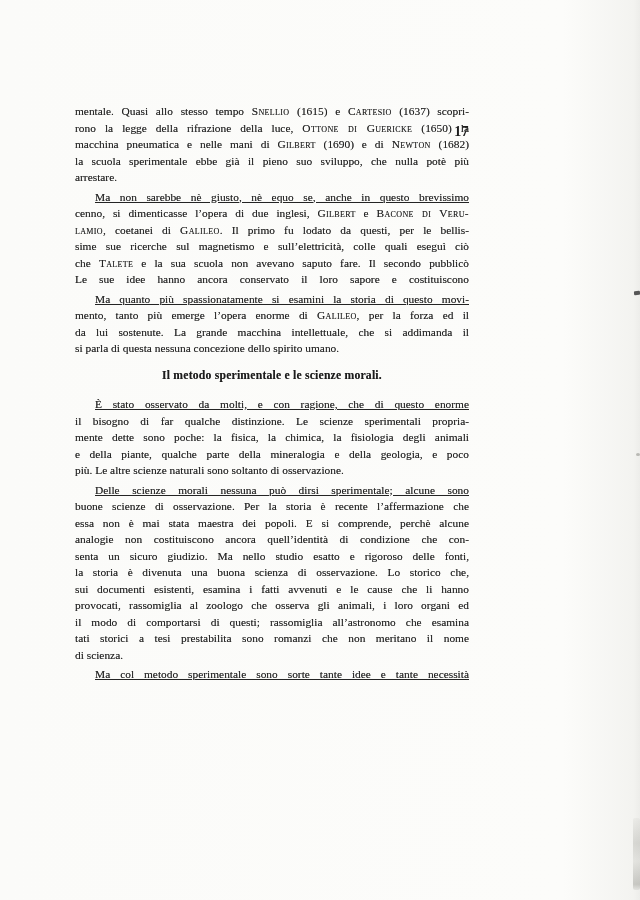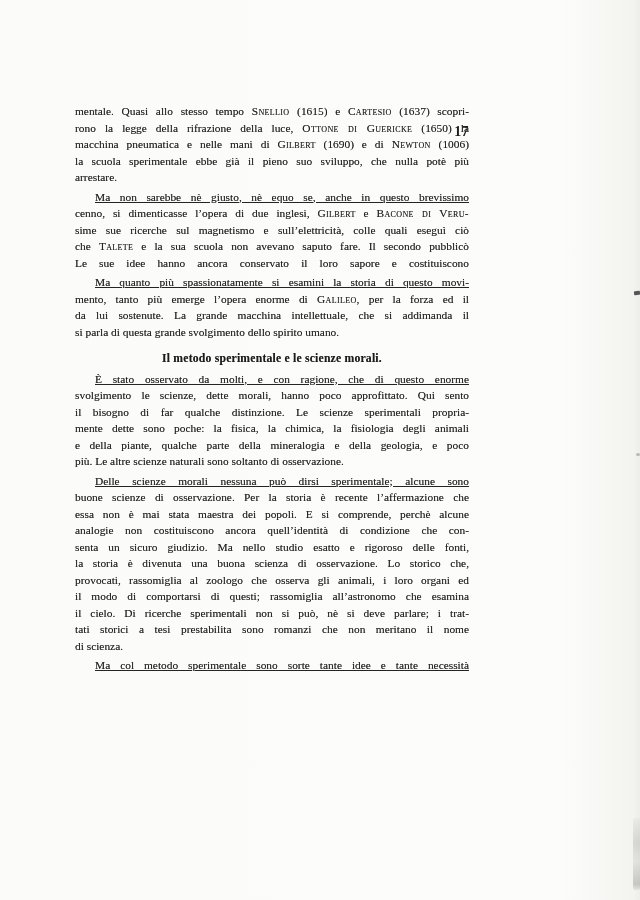--- a/index.html
+++ b/index.html
@@ -41,20 +41,21 @@
     text-align: justify;
     text-align-last: justify;
     text-justify: inter-word;
   }
   .line.end { text-align-last: left; }
   .line.indent { text-indent: 20px; text-decoration: underline; }
   .sc { font-variant: small-caps; letter-spacing: 0.35px; }
   .it { font-style: italic; }
   .section-heading {
     margin-top: 11px;
+    margin-bottom: 9px;
     text-align: center;
     font-weight: bold;
     font-size: 11.7px;
     letter-spacing: 0.2px;
     color: #1c1c1c;
   }
   .artifact-dash {
     position: absolute;
     left: 634px;
     top: 291px;
@@ -90,56 +91,56 @@
 </style>
 </head>
 <body>
 
 <div class="scan-page">
   <div class="page-number">17</div>
   <div class="body-text" id="page-body">
       <div class="para">
         <div class="line"><span>mentale. Quasi allo stesso tempo </span><span class="sc">Snellio</span><span> (1615) e </span><span class="sc">Cartesio</span><span> (1637) scopri-</span></div>
         <div class="line"><span>rono la legge della rifrazione della luce, </span><span class="sc">Ottone di Guericke</span><span> (1650) la</span></div>
-        <div class="line"><span>macchina pneumatica e nelle mani di </span><span class="sc">Gilbert</span><span> (1690) e di </span><span class="sc">Newton</span><span> (1006)</span></div>
+        <div class="line"><span>macchina pneumatica e nelle mani di </span><span class="sc">Gilbert</span><span> (1690) e di </span><span class="sc">Newton</span><span> (1682)</span></div>
         <div class="line"><span>la scuola sperimentale ebbe già il pieno suo sviluppo, che nulla potè più</span></div>
         <div class="line end"><span>arrestare.</span></div>
       </div>
       <div class="para">
         <div class="line indent"><span>Ma non sarebbe nè giusto, nè equo se, anche in questo brevissimo</span></div>
         <div class="line"><span>cenno, si dimenticasse l’opera di due inglesi, </span><span class="sc">Gilbert</span><span> e </span><span class="sc">Bacone di Veru-</span></div>
+        <div class="line"><span class="sc">lamio</span><span>, coetanei di </span><span class="sc">Galileo</span><span>. Il primo fu lodato da questi, per le bellis-</span></div>
         <div class="line"><span>sime sue ricerche sul magnetismo e sull’elettricità, colle quali eseguì ciò</span></div>
         <div class="line"><span>che </span><span class="sc">Talete</span><span> e la sua scuola non avevano saputo fare. Il secondo pubblicò</span></div>
         <div class="line"><span>Le sue idee hanno ancora conservato il loro sapore e costituiscono</span></div>
       </div>
       <div class="para">
         <div class="line indent"><span>Ma quanto più spassionatamente si esamini la storia di questo movi-</span></div>
         <div class="line"><span>mento, tanto più emerge l’opera enorme di </span><span class="sc">Galileo</span><span>, per la forza ed il</span></div>
         <div class="line"><span>da lui sostenute. La grande macchina intellettuale, che si addimanda il</span></div>
-        <div class="line end"><span>si parla di questa grande svolgimento dello spirito umano.</span></div>
+        <div class="line end"><span>si parla di questa nessuna concezione dello spirito umano.</span></div>
       </div>
       <div class="section-heading">Il metodo sperimentale e le scienze morali.</div>
       <div class="para">
         <div class="line indent"><span>È stato osservato da molti, e con ragione, che di questo enorme</span></div>
-        <div class="line"><span>svolgimento le scienze, dette morali, hanno poco approfittato. Qui sento</span></div>
         <div class="line"><span>il bisogno di far qualche distinzione. Le scienze sperimentali propria-</span></div>
         <div class="line"><span>mente dette sono poche: la fisica, la chimica, la fisiologia degli animali</span></div>
         <div class="line"><span>e della piante, qualche parte della mineralogia e della geologia, e poco</span></div>
         <div class="line end"><span>più. Le altre scienze naturali sono soltanto di osservazione.</span></div>
       </div>
       <div class="para">
         <div class="line indent"><span>Delle scienze morali nessuna può dirsi sperimentale; alcune sono</span></div>
         <div class="line"><span>buone scienze di osservazione. Per la storia è recente l’affermazione che</span></div>
         <div class="line"><span>essa non è mai stata maestra dei popoli. E si comprende, perchè alcune</span></div>
         <div class="line"><span>analogie non costituiscono ancora quell’identità di condizione che con-</span></div>
         <div class="line"><span>senta un sicuro giudizio. Ma nello studio esatto e rigoroso delle fonti,</span></div>
         <div class="line"><span>la storia è divenuta una buona scienza di osservazione. Lo storico che,</span></div>
+        <div class="line"><span>sui documenti esistenti, esamina i fatti avvenuti e le cause che li hanno</span></div>
         <div class="line"><span>provocati, rassomiglia al zoologo che osserva gli animali, i loro organi ed</span></div>
         <div class="line"><span>il modo di comportarsi di questi; rassomiglia all’astronomo che esamina</span></div>
-        <div class="line"><span>il cielo. Di ricerche sperimentali non si può, nè si deve parlare; i trat-</span></div>
         <div class="line"><span>tati storici a tesi prestabilita sono romanzi che non meritano il nome</span></div>
         <div class="line end"><span>di scienza.</span></div>
       </div>
       <div class="para">
         <div class="line indent"><span>Ma col metodo sperimentale sono sorte tante idee e tante necessità</span></div>
       </div>
     </div>
   <div class="artifact-dash"></div>
   <div class="artifact-dot"></div>
   <div class="artifact-streak"></div>

